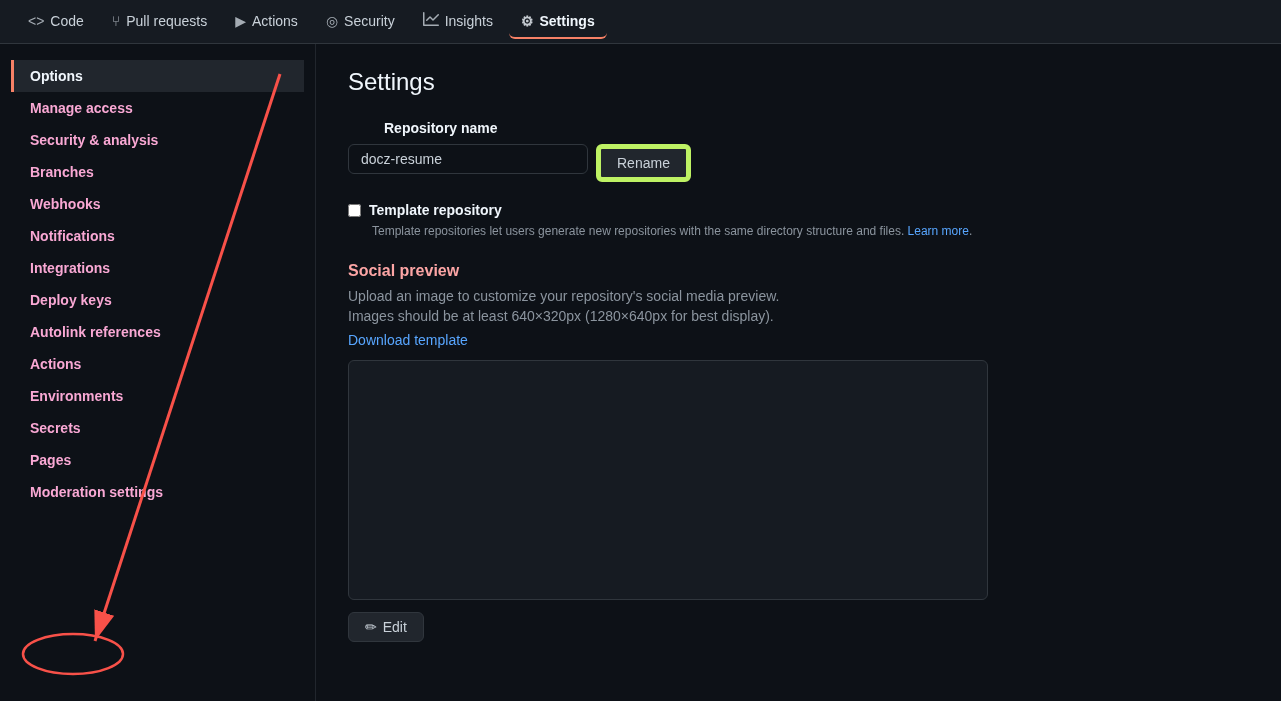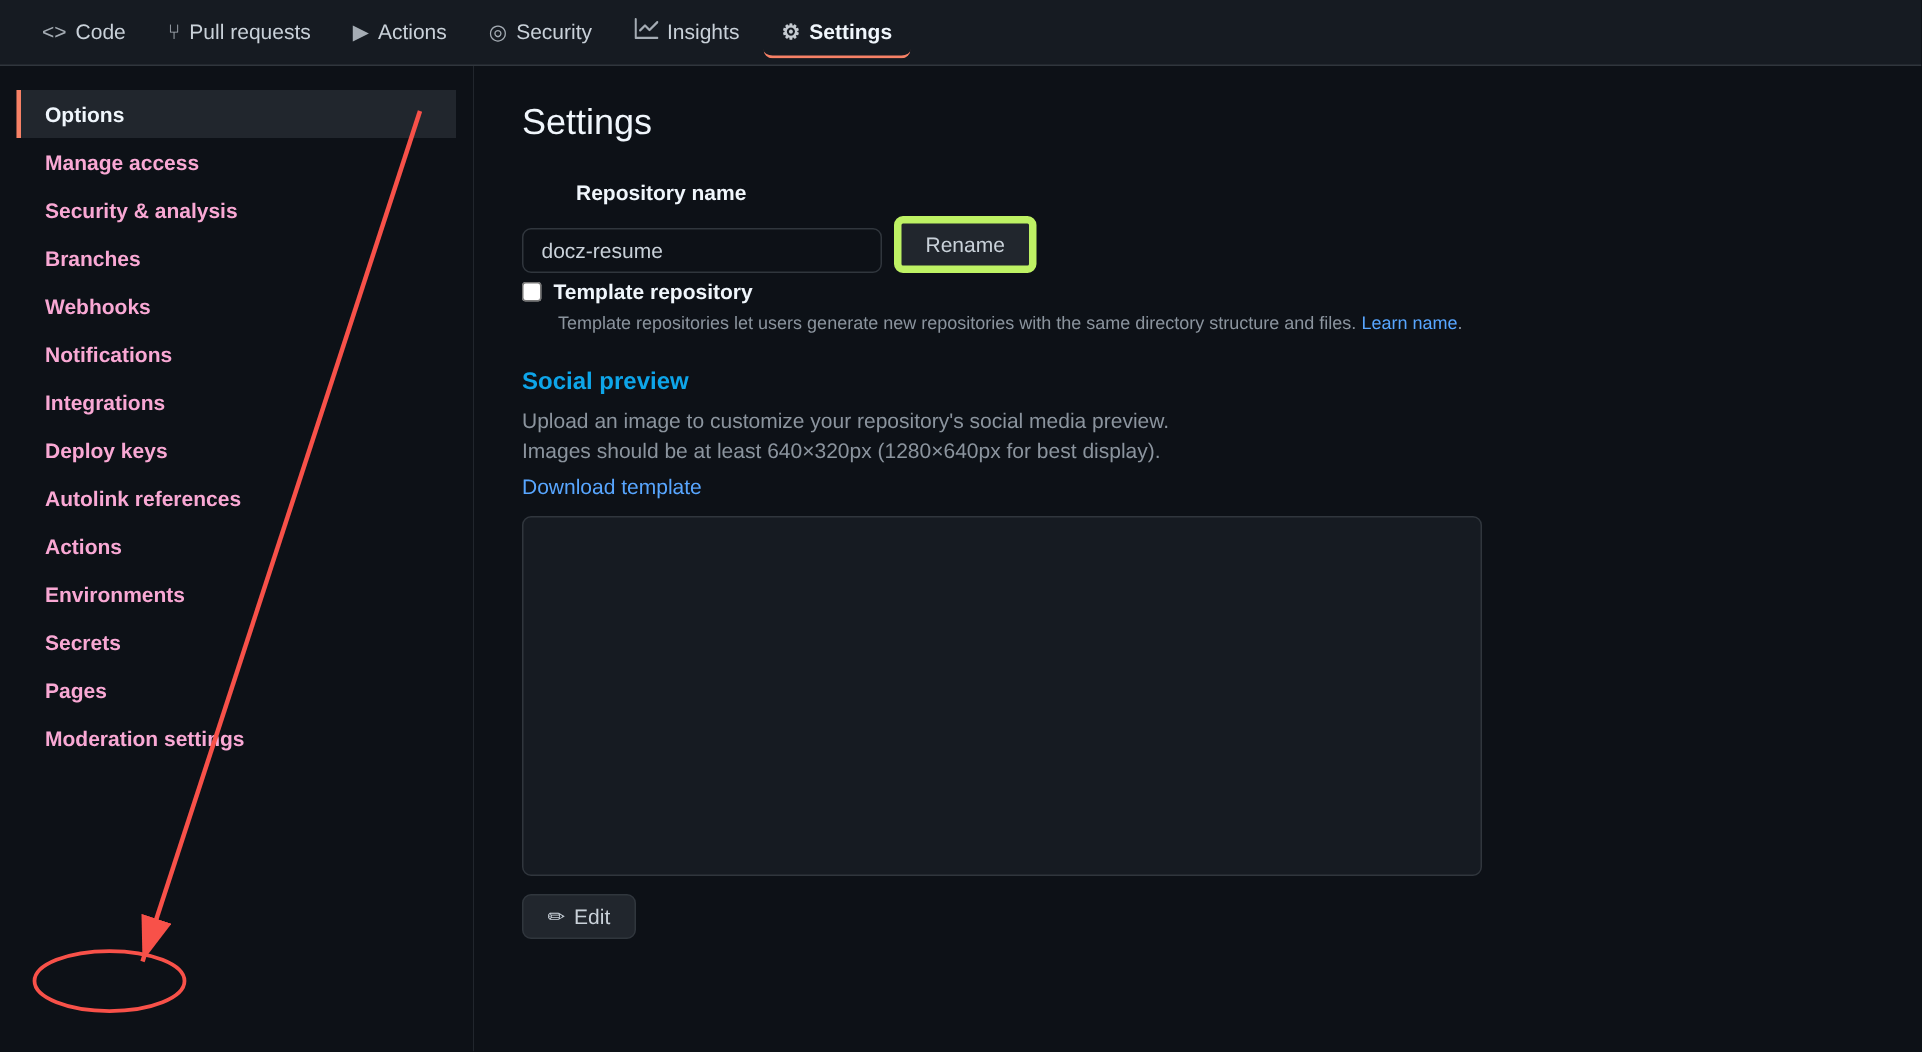--- a/index.html
+++ b/index.html
@@ -96,22 +96,22 @@
       font-size: 14px;
       font-weight: 600;
       color: #f0f6fc;
       margin-bottom: 8px;
       padding-left: 36px;
     }
 
     .repo-name-row {
       display: flex;
       gap: 8px;
-      align-items: flex-end;
-      margin-bottom: 4px;
+      align-items: flex-start;
+      margin-bottom: 20px;
     }
 
     .repo-name-input {
       background-color: #0d1117;
       border: 1px solid #30363d;
       border-radius: 6px;
       color: #c9d1d9;
       padding: 6px 12px;
       font-size: 14px;
       width: 240px;
@@ -151,21 +151,21 @@
       margin-left: 24px;
     }
     .template-desc a {
       color: #58a6ff;
       text-decoration: none;
     }
 
     .social-preview-title {
       font-size: 16px;
       font-weight: 600;
-      color: #0ea5e9;
+      color: #fca5a5;
       margin-bottom: 8px;
     }
     .social-preview-desc {
       font-size: 14px;
       color: #8b949e;
       margin-bottom: 4px;
     }
     .social-preview-size {
       font-size: 14px;
       color: #8b949e;
@@ -314,21 +314,21 @@
       </div>
     </div>
 
     <div class="template-section">
       <div class="template-checkbox-row">
         <input type="checkbox" style="">
         <span class="template-label">Template repository</span>
       </div>
       <div class="template-desc">
         <span>Template repositories let users generate new repositories with the same directory structure and files.</span>
-        <a href="#">Learn name</a>.
+        <a href="#">Learn more</a>.
       </div>
     </div>
 
     <div>
       <div class="social-preview-title">Social preview</div>
       <div class="social-preview-desc">Upload an image to customize your repository's social media preview.</div>
       <div class="social-preview-size">Images should be at least 640×320px (1280×640px for best display).</div>
       <a href="#" class="download-template-link">Download template</a>
       <div class="social-preview-box"></div>
       <button class="edit-btn">

